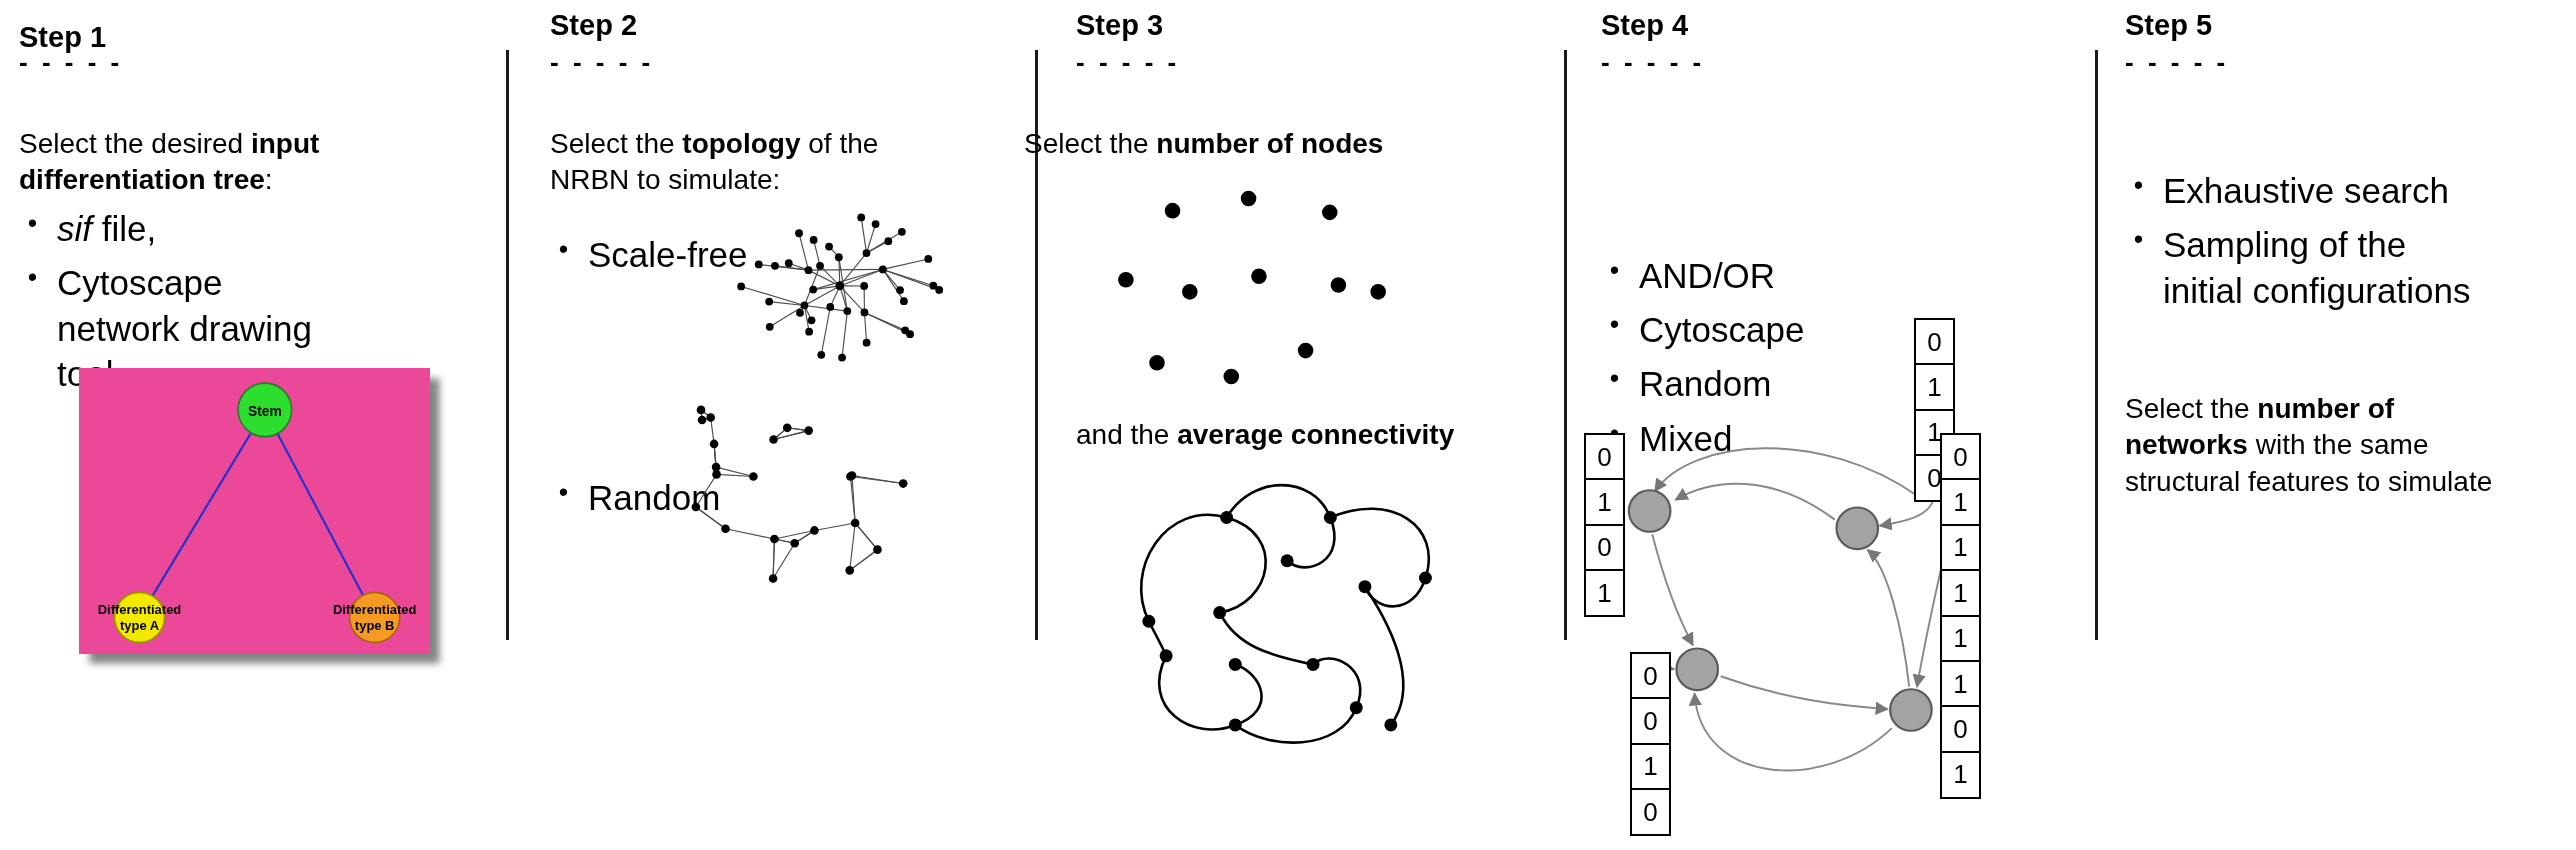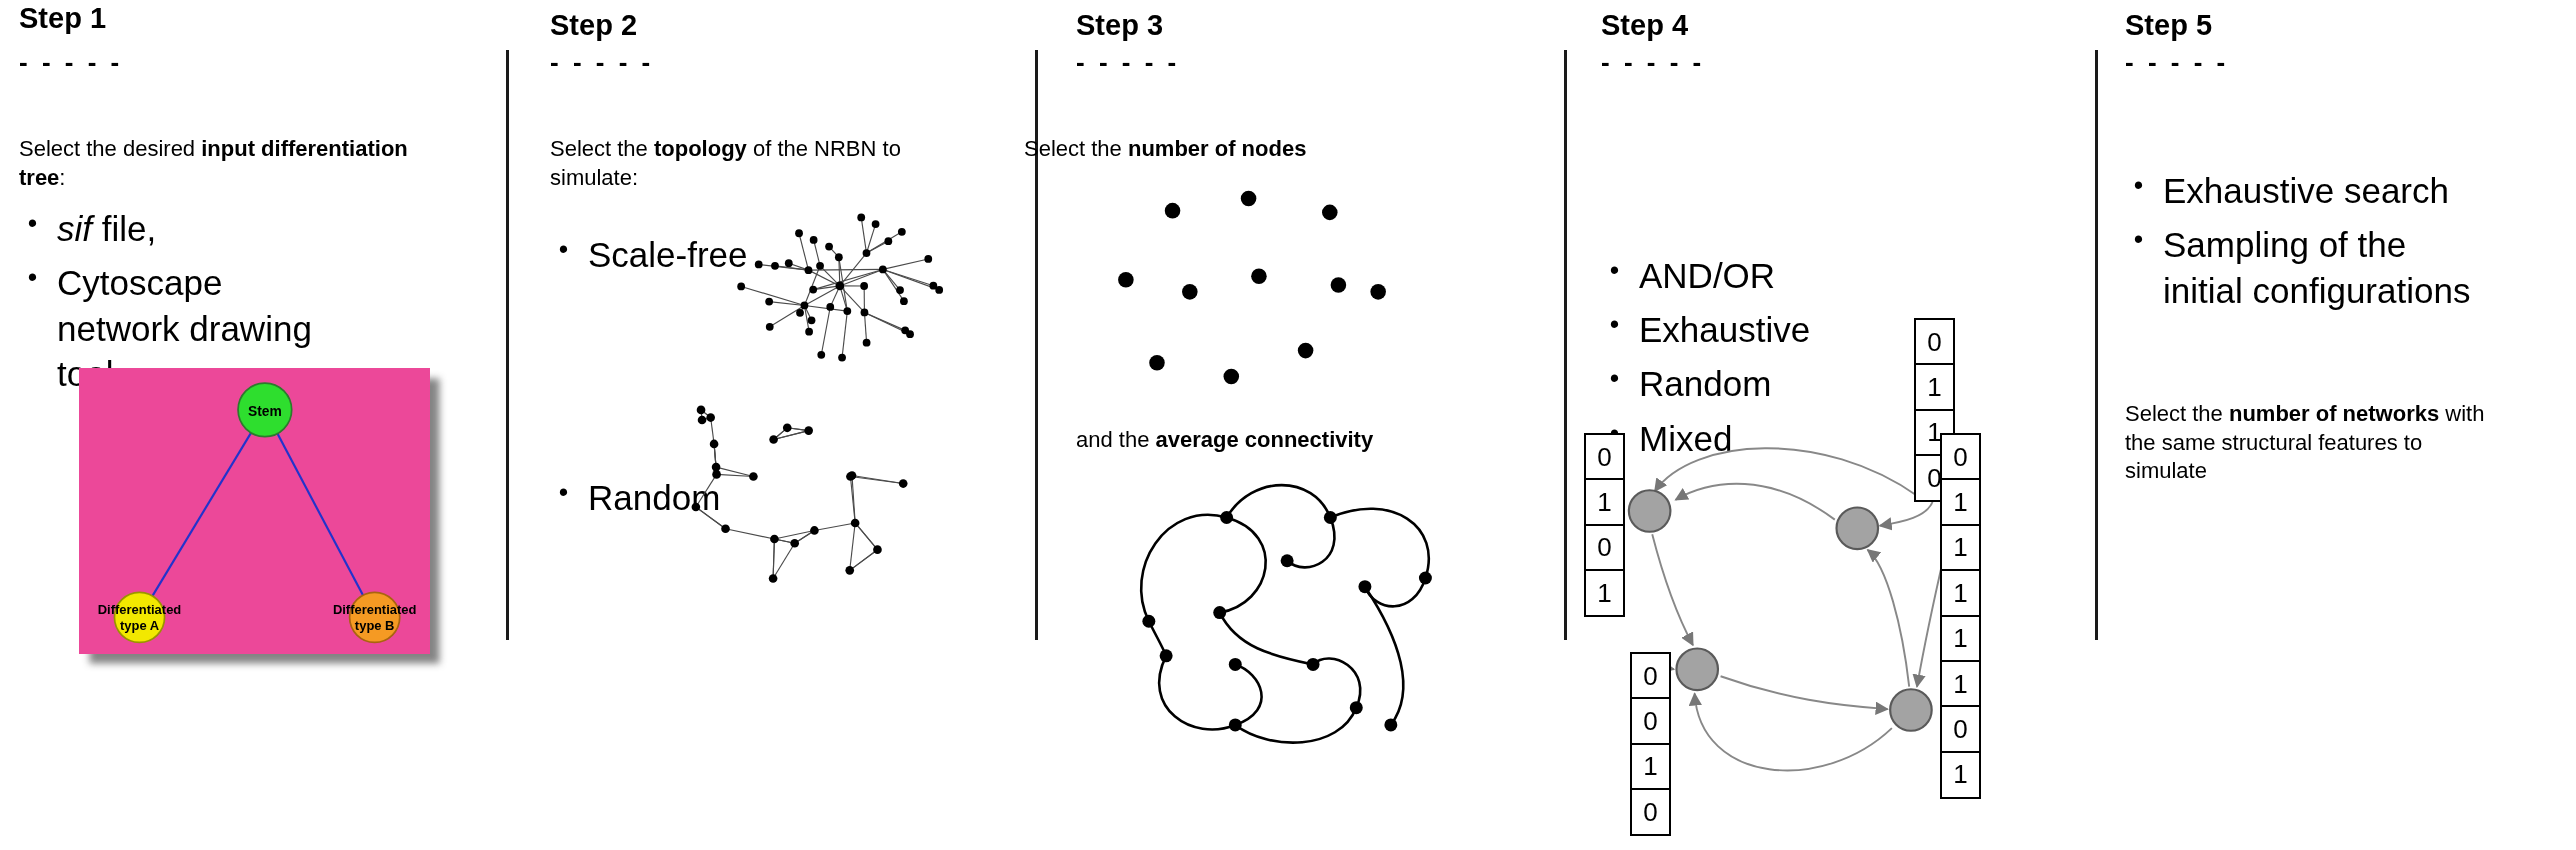--- a/index.html
+++ b/index.html
@@ -3,21 +3,21 @@
 <meta charset="utf-8">
 <style>
   * { margin:0; padding:0; box-sizing:border-box; }
   html,body { background:#ffffff; }
   body { font-family:"Liberation Sans", sans-serif; color:#000; }
   #page { position:relative; width:2576px; height:851px; background:#fff; overflow:hidden; }
 
   .abs { position:absolute; }
   .step-title { position:absolute; font-size:29px; font-weight:700; line-height:1.15; }
   .dashes { position:absolute; font-size:26px; font-weight:700; letter-spacing:3.5px; }
-  .para { position:absolute; font-size:22px; line-height:1.3;margin-top:9px; }
+  .para { position:absolute; font-size:28px; line-height:1.3; }
   .para b { font-weight:700; }
 
   .bullets { position:absolute; }
   .bullet { position:relative; padding-left:38px; font-size:35px; line-height:1.3; margin-bottom:8.7px; }
   .bullet::before { content:"\2022"; position:absolute; left:8.7px; top:0; font-size:27px; }
   .bullet i { font-style:italic; }
 
   .divider { position:absolute; width:2.6px; height:590px; top:50px; background:#1a1a1a; }
 
   .tree-box { position:absolute; left:79px; top:368px; width:351px; height:286px;
@@ -35,21 +35,21 @@
 </head>
 <body>
 
 <div id="page">
 
   <div class="divider" style="left:506px"></div>
   <div class="divider" style="left:1035px"></div>
   <div class="divider" style="left:1564px"></div>
   <div class="divider" style="left:2095px"></div>
 
-  <div class="step-title" style="left:19px;top:2px">Step 1</div>
+  <div class="step-title" style="left:19px;top:21px">Step 1</div>
   <div class="dashes" style="left:19px;top:47px">- - - - -</div>
   <p class="para" style="left:19px;top:126px;width:407px"><span>Select the desired </span><b>input differentiation tree</b><span>:</span></p>
   <div class="bullets" style="left:19px;top:206px;width:415px">
     <div class="bullet"><i>sif</i><span> file,</span></div>
     <div class="bullet" style="width:312px"><span>Cytoscape network drawing tool</span></div>
   </div>
 
   <div class="tree-box" style="background: #ec4899;">
     <svg width="351" height="286" viewBox="0 0 406 330">
       <line x1="215" y1="48" x2="70" y2="288" stroke="#2233cc" stroke-width="2.5"></line>
@@ -265,21 +265,21 @@
       <circle cx="278" cy="278" r="7.5" fill="#000"></circle>
       <circle cx="228" cy="228" r="7.5" fill="#000"></circle>
       <circle cx="318" cy="298" r="7.5" fill="#000"></circle>
       <circle cx="138" cy="228" r="7.5" fill="#000"></circle>
     </svg>
 
   <div class="step-title" style="left:1601px;top:8.7px">Step 4</div>
   <div class="dashes" style="left:1601px;top:47px">- - - - -</div>
   <div class="bullets" style="left:1601px;top:253px;width:346px">
     <div class="bullet"><span>AND/OR</span></div>
-    <div class="bullet"><span>Exhaustive</span></div>
+    <div class="bullet"><span>Cytoscape</span></div>
     <div class="bullet"><span>Random</span></div>
     <div class="bullet"><span>Mixed</span></div>
   </div>
 
   <svg class="net-svg" style="left:1563px;top:299px;z-index:1" width="528" height="552" viewBox="0 0 610 638">
     <defs>
       <marker id="arr" viewBox="0 0 10 10" refX="9" refY="5" markerWidth="7" markerHeight="7" orient="auto">
         <path d="M0,0 L10,5 L0,10 z" fill="#777"></path>
       </marker>
     </defs>

